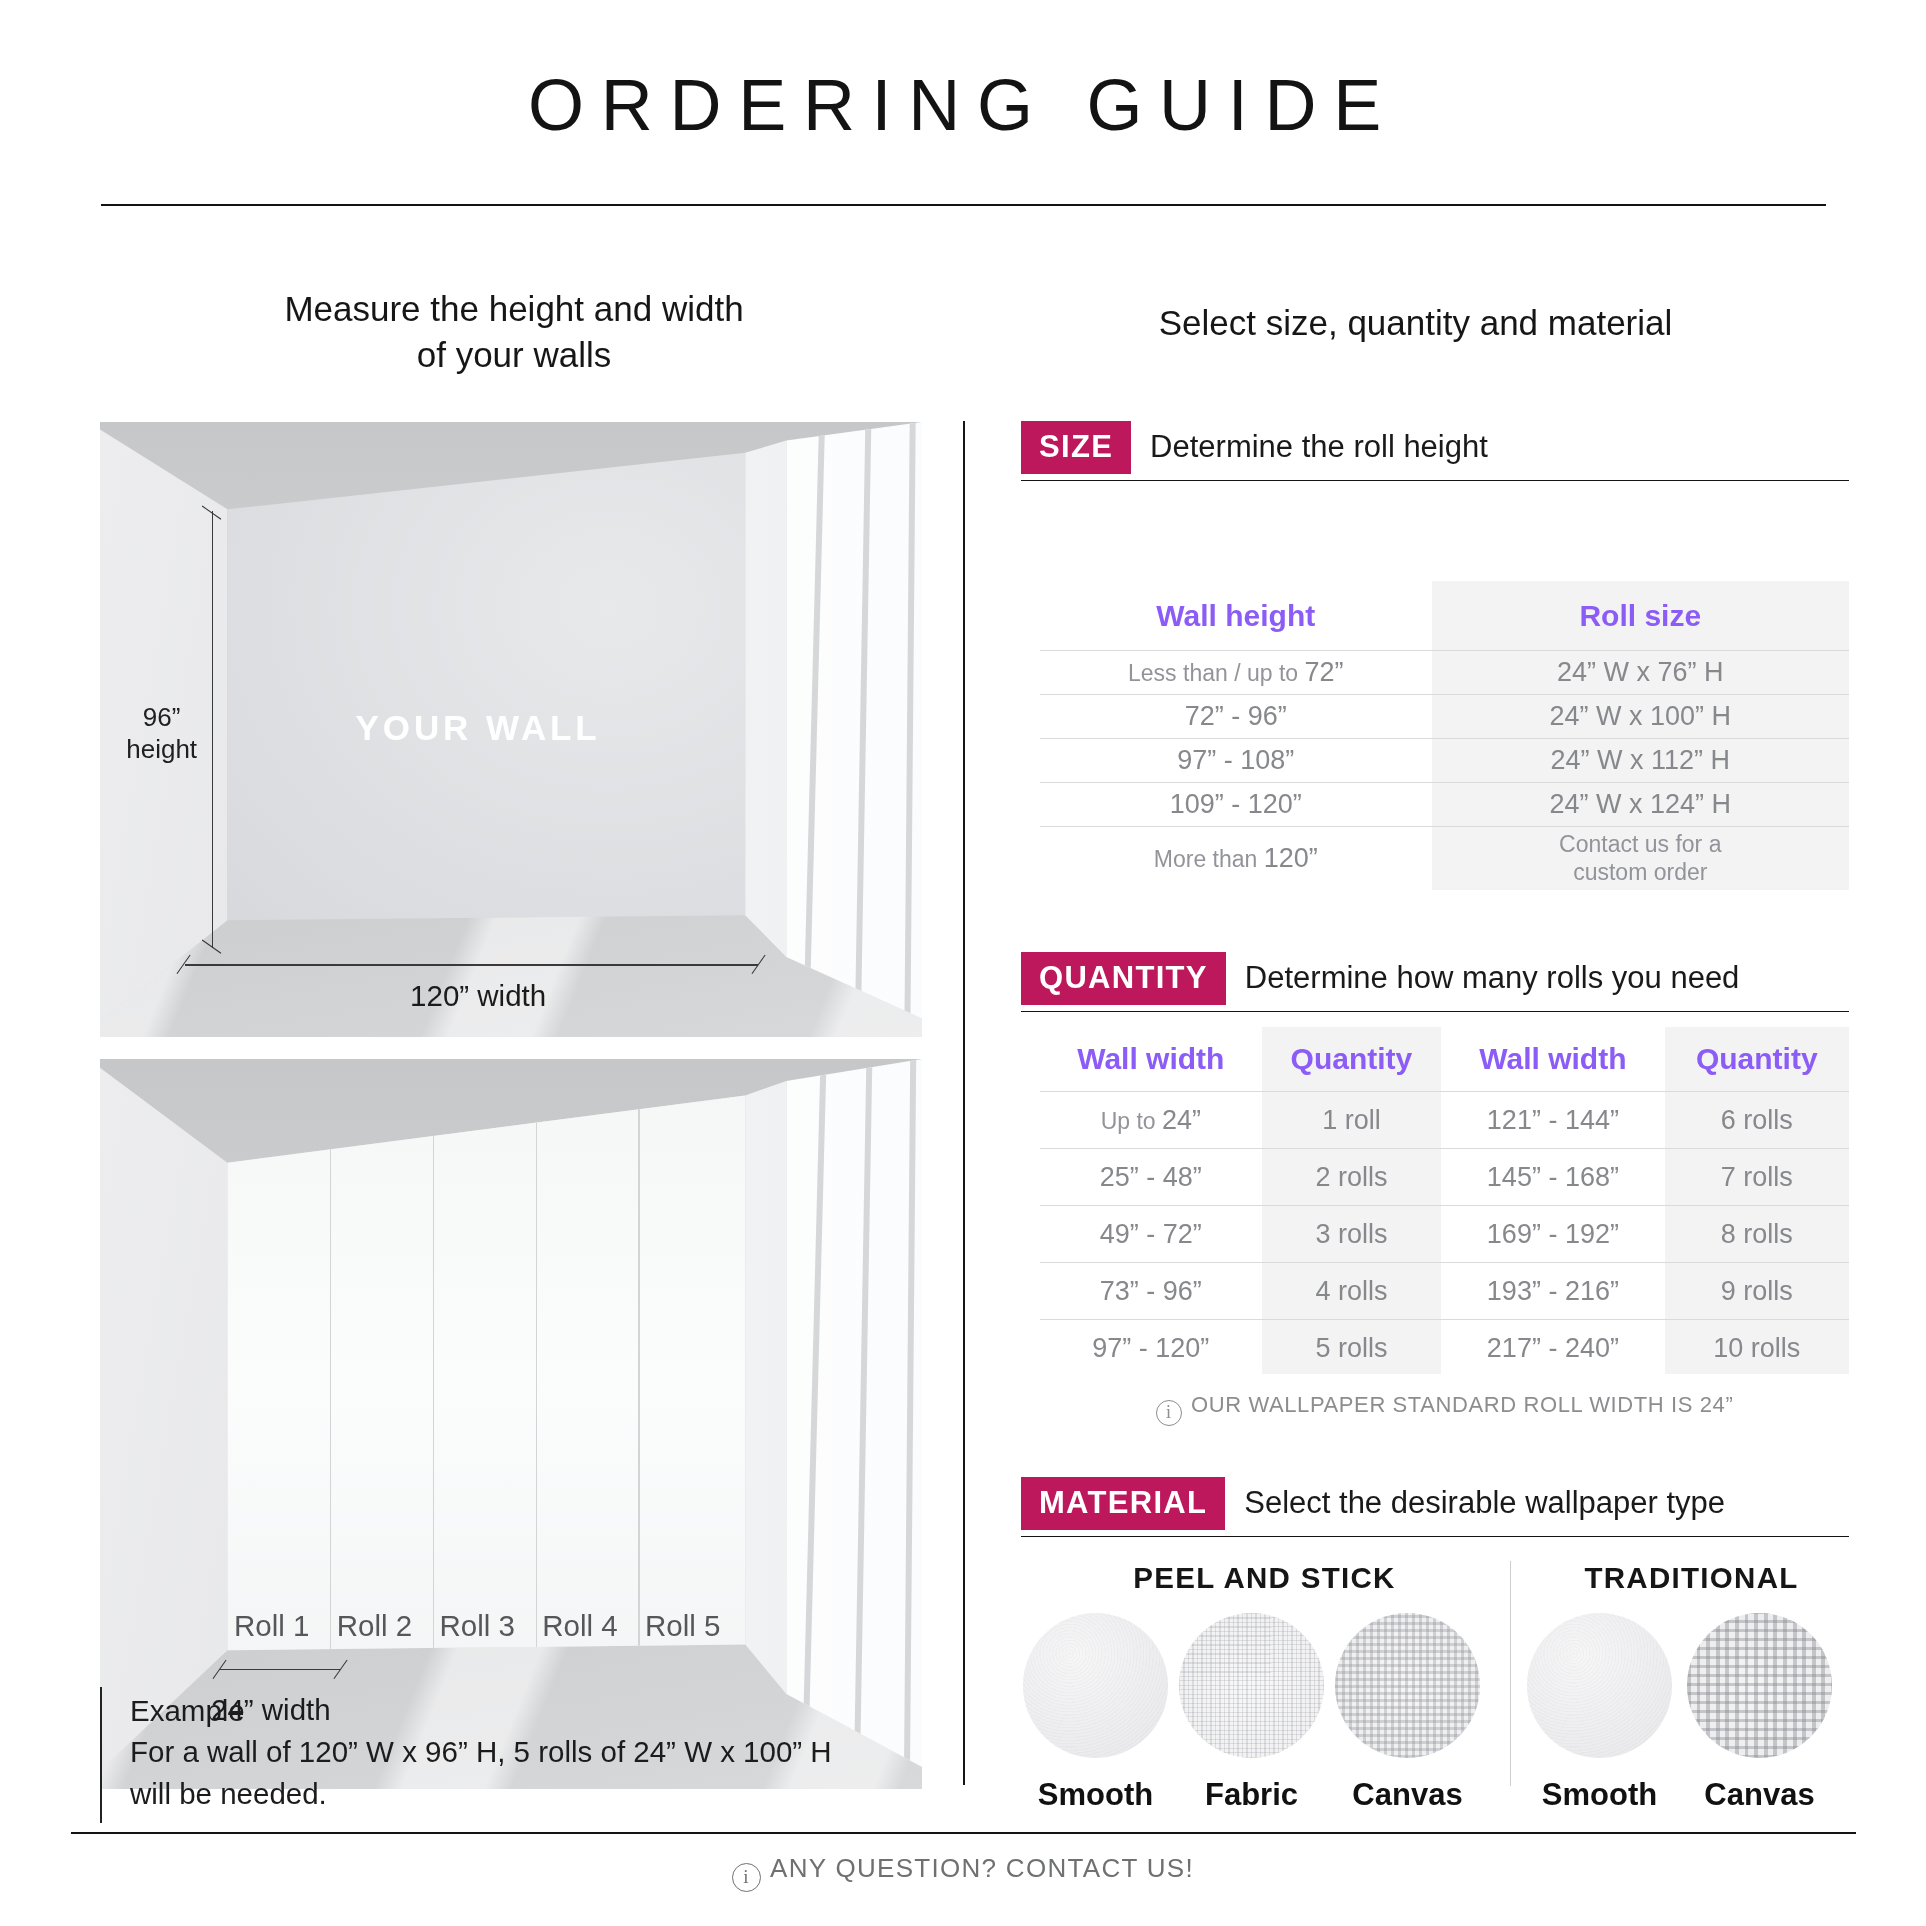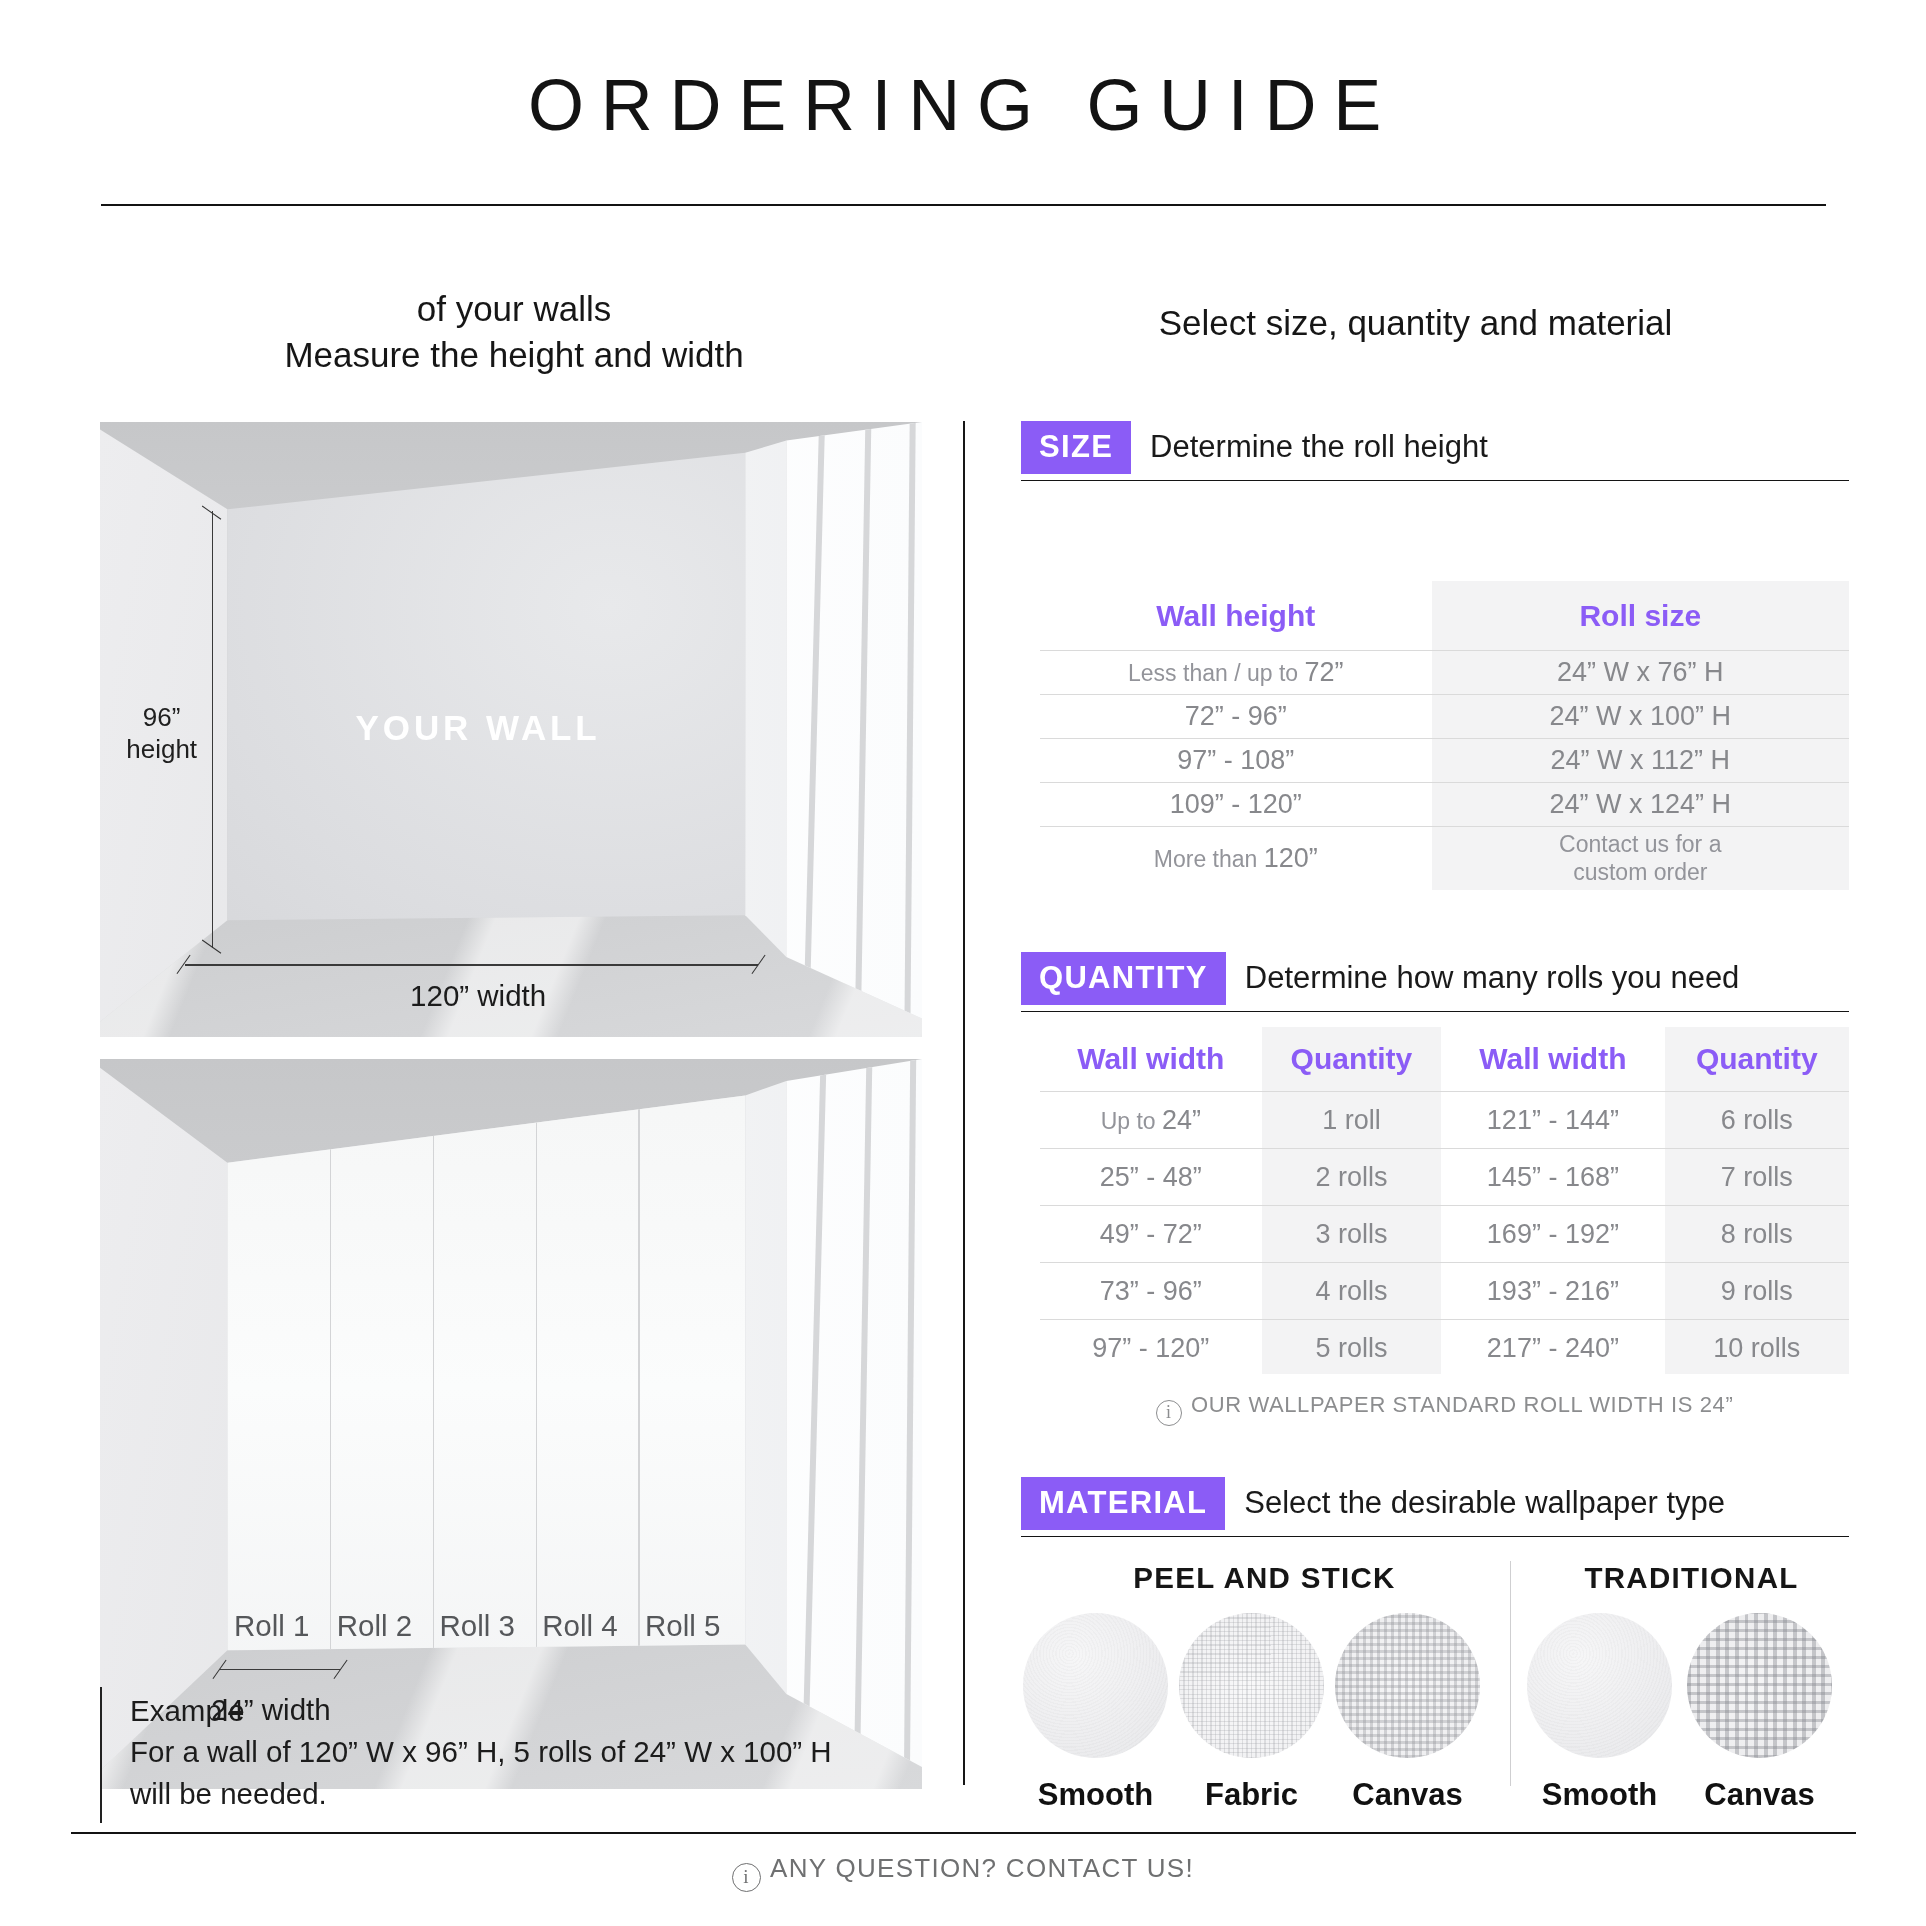--- a/index.html
+++ b/index.html
@@ -71,21 +71,21 @@
   .example { left:100px; top:1687px; width:822px; border-left:2.6px solid #222; padding:2.6px 0 7.7px 28px;
              font-size:29.5px; line-height:1.42; color:#1c1c1c; }
 
   
   .v-divider { left:963px; top:421px; width:1.9px; height:1364px; background:#161616; }
 
   
   .sec { left:1021px; width:828px; display:flex; align-items:center; border-bottom:1.9px solid #141414;
          padding-bottom:6.4px; }
   #sec-size { top:421px; } #sec-quantity { top:952px; } #sec-material { top:1477px; }
-  .badge { background:#8b5cf6; color:#fff; font-size:31px; font-weight:700; letter-spacing:1.3px;
+  .badge { background:#be185d; color:#fff; font-size:31px; font-weight:700; letter-spacing:1.3px;
            padding:8.3px 18px; display:inline-block; }
   .sec-title { font-size:31px; color:#1a1a1a; margin-left:19px; white-space:nowrap; }
 
   
   .table { left:1040px; width:809px; }
   #size-table { top:581px; height:309px; }
   .graycol { position:absolute; top:0; bottom:0; background:#f3f3f4; }
   #size-table .graycol { left:48.4%; width:51.6%; }
   .t-row { position:relative; display:flex; align-items:center; }
   .t-row + .t-row { border-top:0.6px solid #dadada; }
@@ -136,22 +136,22 @@
   .footer-note { left:0; right:0; top:1853px; text-align:center; font-size:26px; letter-spacing:1.3px; color:#6f7071; }
   .footer-note .info-circ { width:27px; height:27px; line-height:26px; font-size:19px; border-color:#6f7071; vertical-align:-6.4px; }
 </style>
 </head>
 <body>
 
 <div class="abs" id="page-title">ORDERING GUIDE</div>
 <div class="abs hr-top"></div>
 
 <div class="abs left-heading">
+  <div>Measure the height and width</div>
   <div>of your walls</div>
-  <div>Measure the height and width</div>
 </div>
 
 <div class="abs room" id="room1">
   <div class="plane r-ceiling"></div>
   <div class="plane r-leftwall"></div>
   <div class="plane r-backwall"></div>
   <div class="plane r-jamb"></div>
   <div class="plane r-window">
     <div class="mullion m1"></div>
     <div class="mullion m2"></div>

